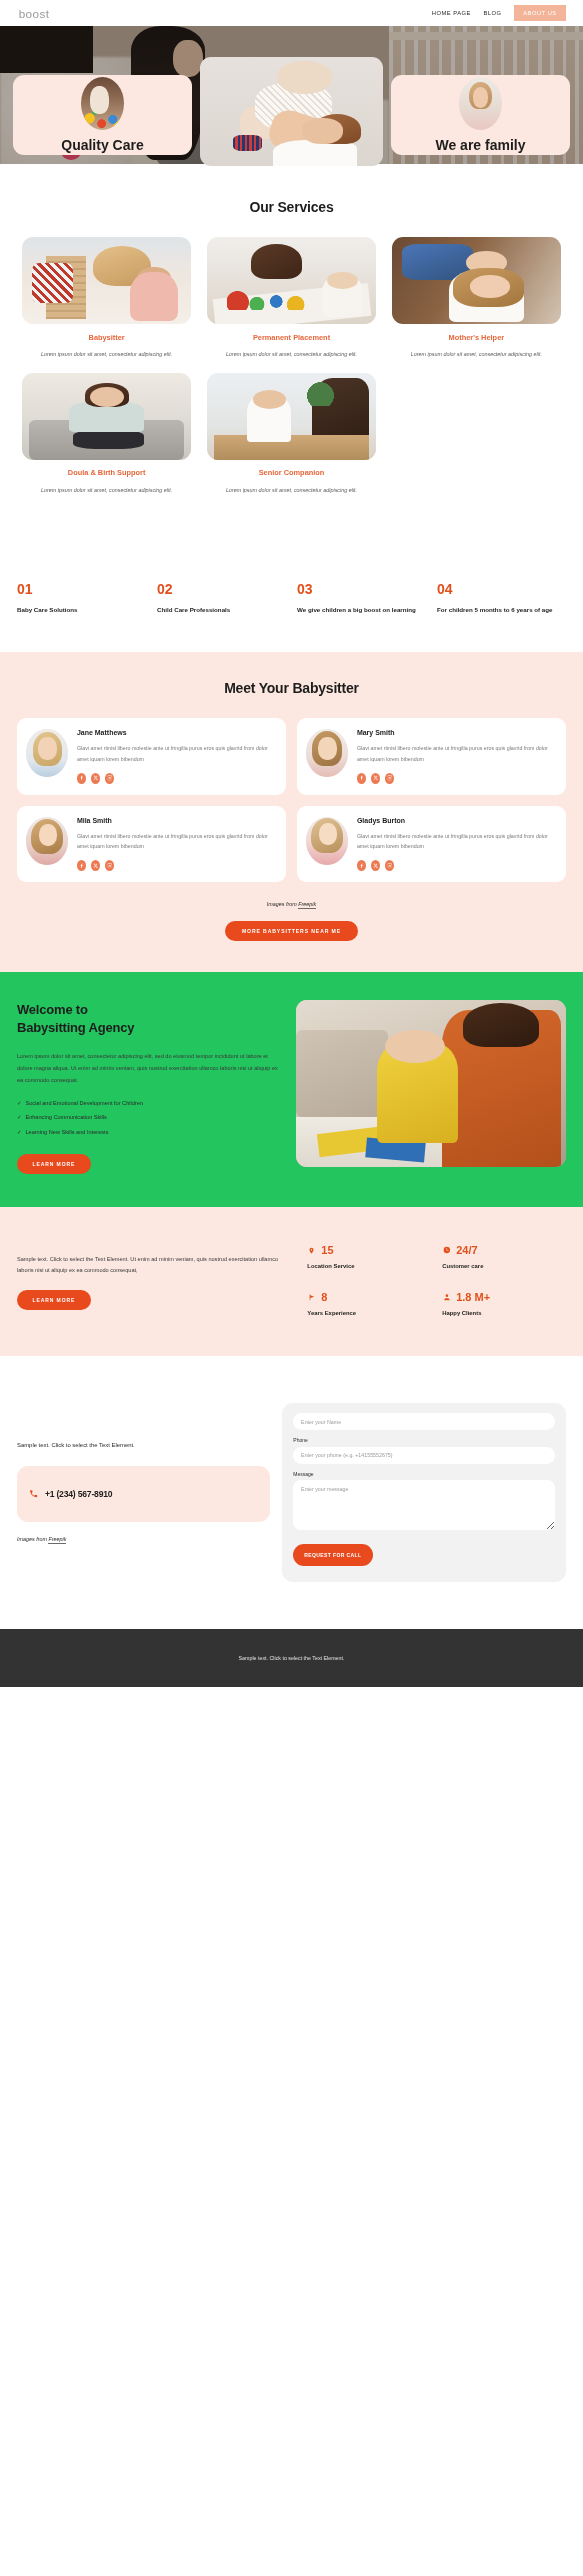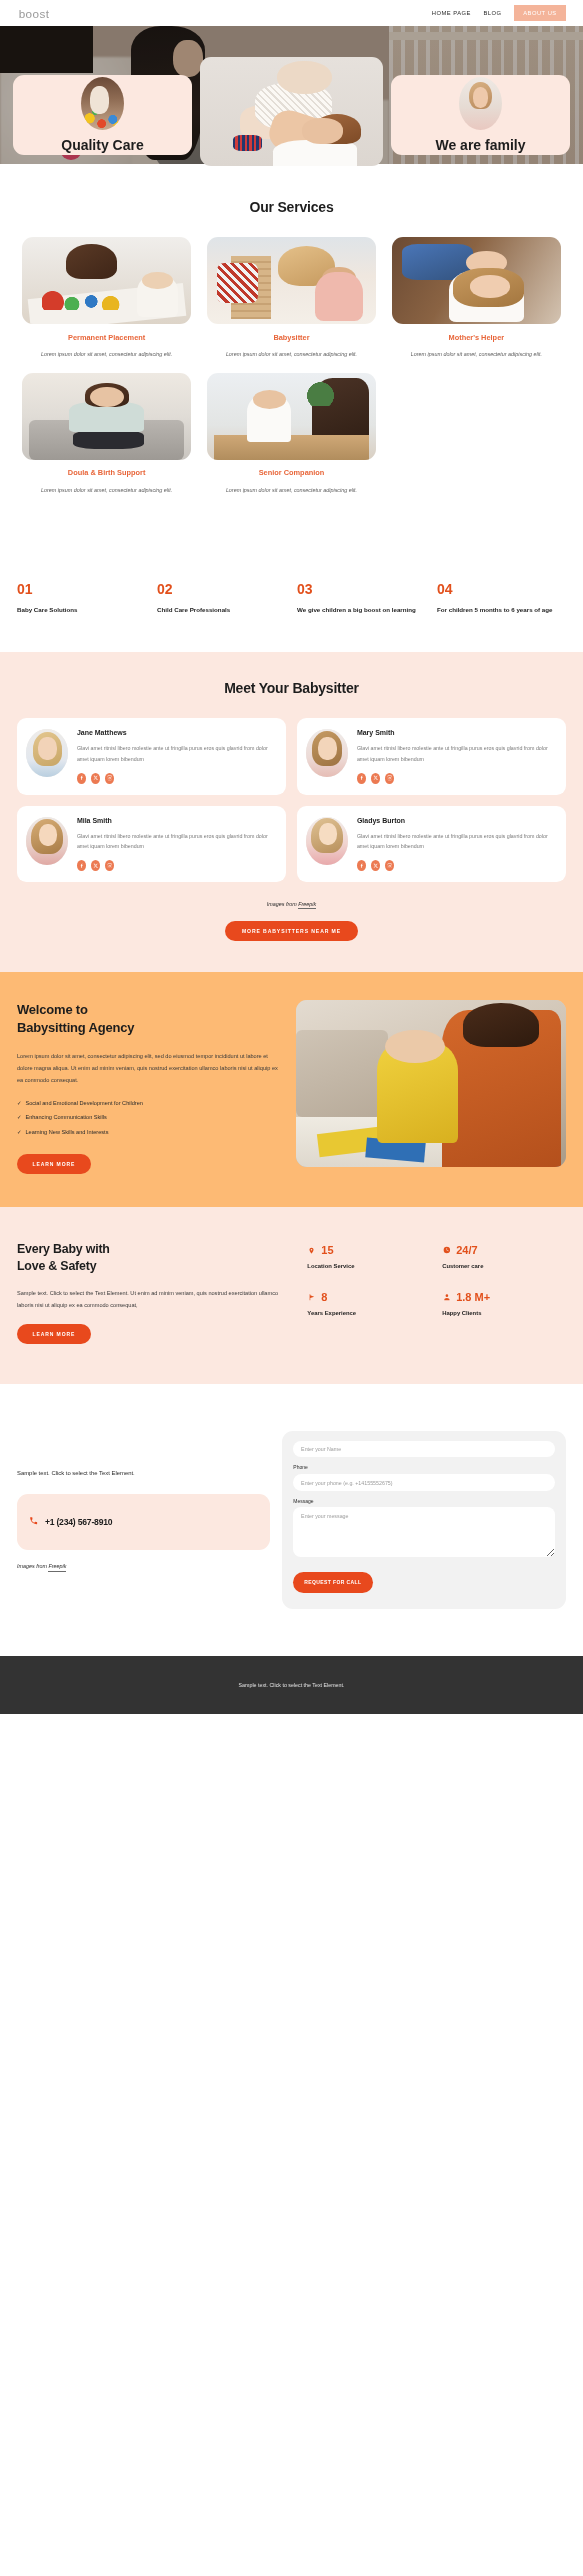--- a/index.html
+++ b/index.html
@@ -390,21 +390,21 @@
     background:#e8491d; color:#ffffff;
     border:none; border-radius: 777px;
     font-size: 5.1px; font-weight:700; letter-spacing:0.9px;
     padding: 7px 17px;
     font-family:"Liberation Sans", sans-serif;
     cursor:pointer;
   }
 
   
   .welcome {
-    background:#fdba74; padding: 28px 17px 33px 17px;
+    background:#22c55e; padding: 28px 17px 33px 17px;
     display:flex; gap: 17px; align-items:flex-start;
   }
   .wel-left { flex: 1; padding-top: 1.6px; }
   .wel-title { font-size: 13px; font-weight:800; line-height:1.35; color:#1d1d1d; letter-spacing:-0.2px;}
   .wel-p { margin-top: 14px; font-size: 5.6px; color:#3a3a3a; line-height: 2.15; }
   .wel-list { margin-top: 12.4px; list-style:none; }
   .wel-list li {
     font-size: 5.6px; color:#2b2b2b; line-height: 1.6; margin-bottom: 5.4px;
     display:flex; gap: 3.9px;
   }
@@ -566,37 +566,37 @@
       <div class="feat-label">We are family</div>
     </div>
   </div>
 
   <div class="services-wrap">
     <div class="sec-title">Our Services</div>
     <div class="svc-grid">
 
       <div class="svc">
         <div class="svc-img">
+          <div class="img-blocks"></div>
+            <div class="ib-plaid"></div>
+            <div class="ib-kid2"></div>
+            <div class="ib-kid"></div>
+        </div>
+        <div class="svc-name">Babysitter</div>
+        <div class="svc-desc">Lorem ipsum dolor sit amet, consectetur adipiscing elit.</div>
+      </div>
+
+      <div class="svc">
+        <div class="svc-img">
           <div class="img-table"></div>
             <div class="it-toys"></div>
             <div class="it-baby"></div>
             <div class="it-babyhead"></div>
         </div>
         <div class="svc-name">Permanent Placement</div>
-        <div class="svc-desc">Lorem ipsum dolor sit amet, consectetur adipiscing elit.</div>
-      </div>
-
-      <div class="svc">
-        <div class="svc-img">
-          <div class="img-blocks"></div>
-            <div class="ib-plaid"></div>
-            <div class="ib-kid2"></div>
-            <div class="ib-kid"></div>
-        </div>
-        <div class="svc-name">Babysitter</div>
         <div class="svc-desc">Lorem ipsum dolor sit amet, consectetur adipiscing elit.</div>
       </div>
 
 
       <div class="svc">
         <div class="svc-img">
           <div class="img-lift"></div>
             <div class="il-head"></div>
             <div class="il-hair"></div>
             <div class="il-face"></div>
@@ -804,24 +804,20 @@
         <div class="wi-woman"></div>
         <div class="wi-whair"></div>
         <div class="wi-kid"></div>
         <div class="wi-kidhead"></div>
       </div>
     </div>
   </div>
 
   <div class="everybaby">
     <div class="eb-left">
-      <div class="eb-title">
-        <span>Every Baby with</span><br>
-        <span>Love &amp; Safety</span>
-      </div>
       <div class="eb-p">Sample text. Click to select the Text Element. Ut enim ad minim veniam, quis nostrud exercitation ullamco laboris nisi ut aliquip ex ea commodo consequat,</div>
       <button class="btn-learn">LEARN MORE</button>
     </div>
     <div class="eb-right">
       <div class="eb-stats">
 
         <div class="eb-stat">
           <div class="eb-row">
             <span class="eb-ico">
                 <svg width="7" height="9.3" viewBox="0 0 24 24">

